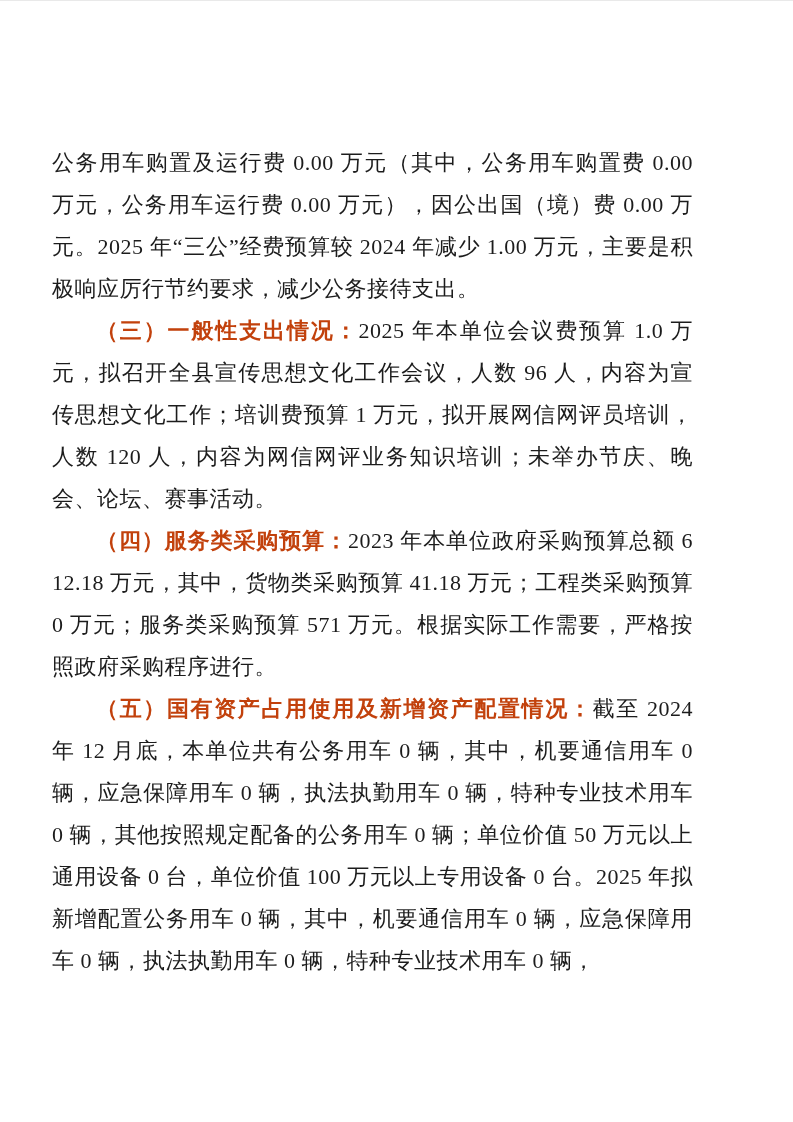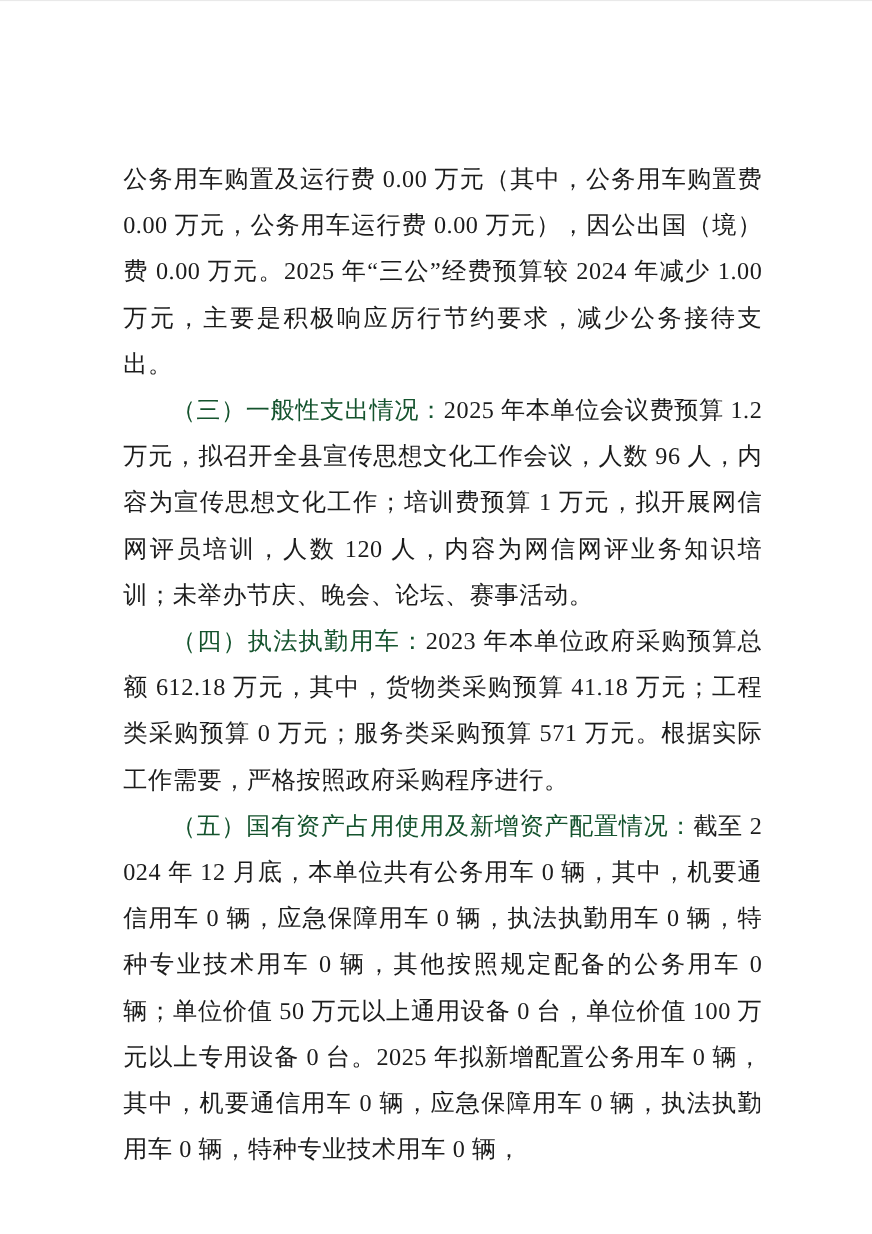--- a/index.html
+++ b/index.html
@@ -19,52 +19,52 @@
     top: 0;
     left: 0;
     width: 100%;
     height: 1px;
     background: #e9e9e9;
   }
   .page {
     box-sizing: border-box;
     width: 793px;
     height: 1122px;
-    padding: 142px 100px 0 112px;
+    padding: 142px 100px 0 52px;
     background: #ffffff;
   }
   .para {
     margin: 0;
     font-size: 22px;
     line-height: 42px;
     color: #1c1c1c;
     text-align: justify;
     text-justify: inter-ideograph;
     letter-spacing: 0.5px;
     word-break: break-all;
   }
   .para.indent {
     text-indent: 2em;
   }
   .para .lead {
-    font-weight: 400;
-    color: #14532d;
+    font-weight: 700;
+    color: #c2410c;
     margin-top: 48px;
   }
 </style>
 </head>
 <body>
 
 <div class="page-top-edge"></div>
 
 <div class="page">
   <div>
 
     <p class="para"><span class="body-text">公务用车购置及运行费 0.00 万元（其中，公务用车购置费 0.00 万元，公务用车运行费 0.00 万元），因公出国（境）费 0.00 万元。2025 年“三公”经费预算较 2024 年减少 1.00 万元，主要是积极响应厉行节约要求，减少公务接待支出。</span></p>
 
-    <p class="para indent"><span class="lead">（三）一般性支出情况：</span><span class="body-text">2025 年本单位会议费预算 1.2 万元，拟召开全县宣传思想文化工作会议，人数 96 人，内容为宣传思想文化工作；培训费预算 1 万元，拟开展网信网评员培训，人数 120 人，内容为网信网评业务知识培训；未举办节庆、晚会、论坛、赛事活动。</span></p>
+    <p class="para indent"><span class="lead">（三）一般性支出情况：</span><span class="body-text">2025 年本单位会议费预算 1.0 万元，拟召开全县宣传思想文化工作会议，人数 96 人，内容为宣传思想文化工作；培训费预算 1 万元，拟开展网信网评员培训，人数 120 人，内容为网信网评业务知识培训；未举办节庆、晚会、论坛、赛事活动。</span></p>
 
-    <p class="para indent"><span class="lead">（四）执法执勤用车：</span><span class="body-text">2023 年本单位政府采购预算总额 612.18 万元，其中，货物类采购预算 41.18 万元；工程类采购预算 0 万元；服务类采购预算 571 万元。根据实际工作需要，严格按照政府采购程序进行。</span></p>
+    <p class="para indent"><span class="lead">（四）服务类采购预算：</span><span class="body-text">2023 年本单位政府采购预算总额 612.18 万元，其中，货物类采购预算 41.18 万元；工程类采购预算 0 万元；服务类采购预算 571 万元。根据实际工作需要，严格按照政府采购程序进行。</span></p>
 
     <p class="para indent"><span class="lead">（五）国有资产占用使用及新增资产配置情况：</span><span class="body-text">截至 2024 年 12 月底，本单位共有公务用车 0 辆，其中，机要通信用车 0 辆，应急保障用车 0 辆，执法执勤用车 0 辆，特种专业技术用车 0 辆，其他按照规定配备的公务用车 0 辆；单位价值 50 万元以上通用设备 0 台，单位价值 100 万元以上专用设备 0 台。2025 年拟新增配置公务用车 0 辆，其中，机要通信用车 0 辆，应急保障用车 0 辆，执法执勤用车 0 辆，特种专业技术用车 0 辆，</span></p>
 
   </div>
 </div>
 
 </body></html>

